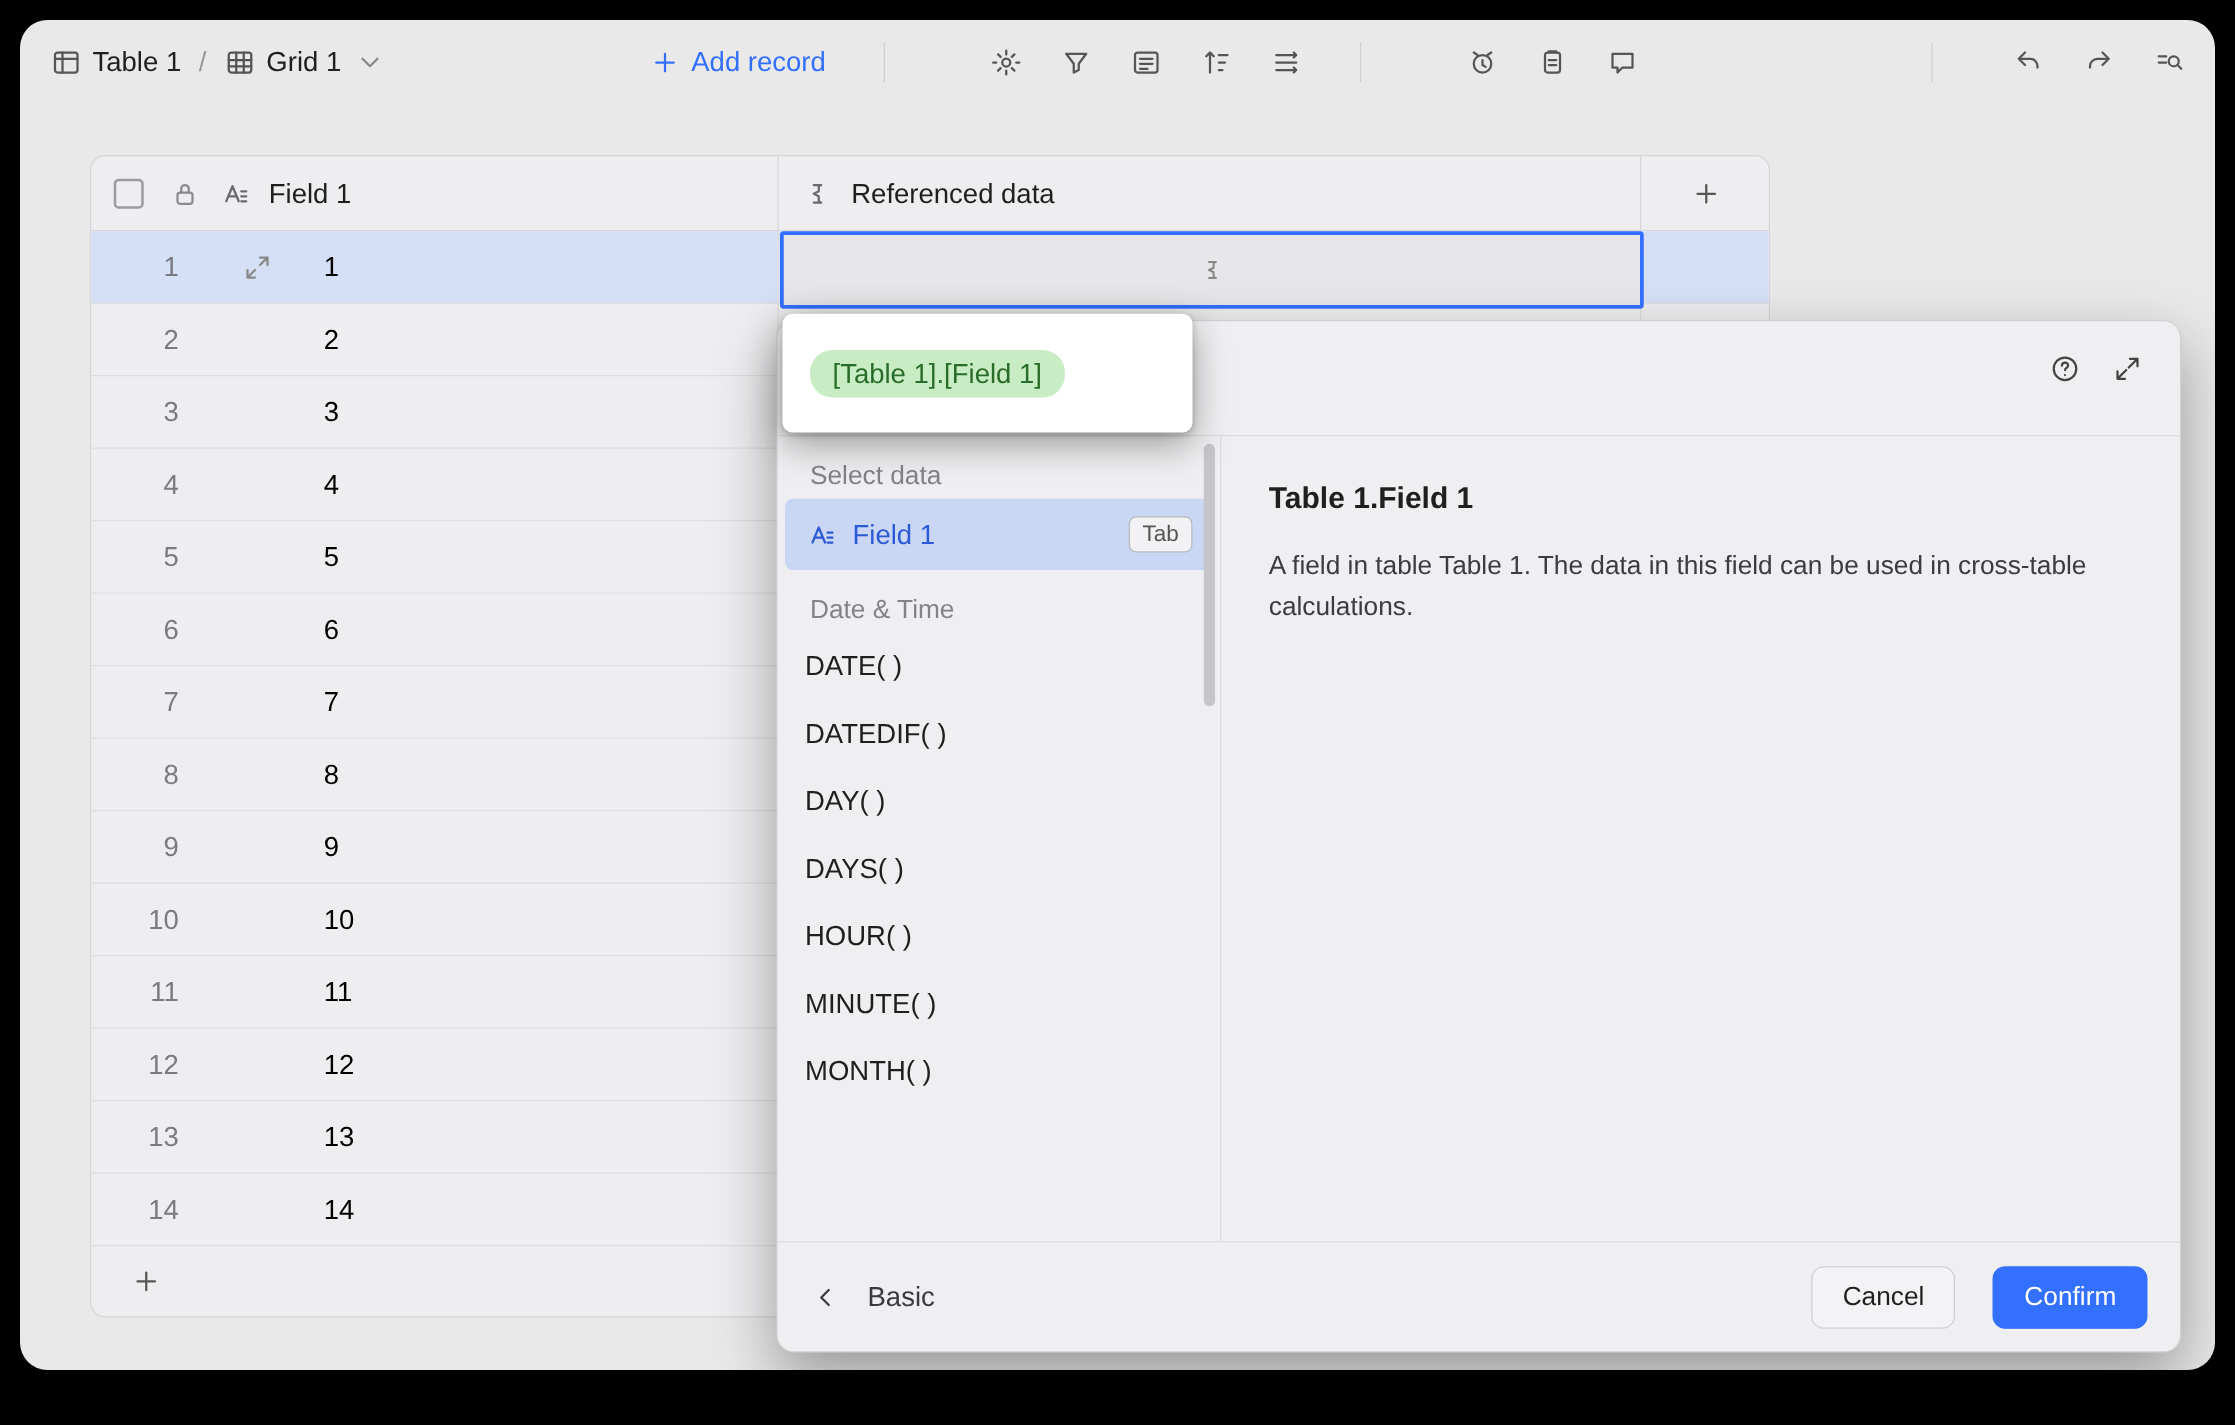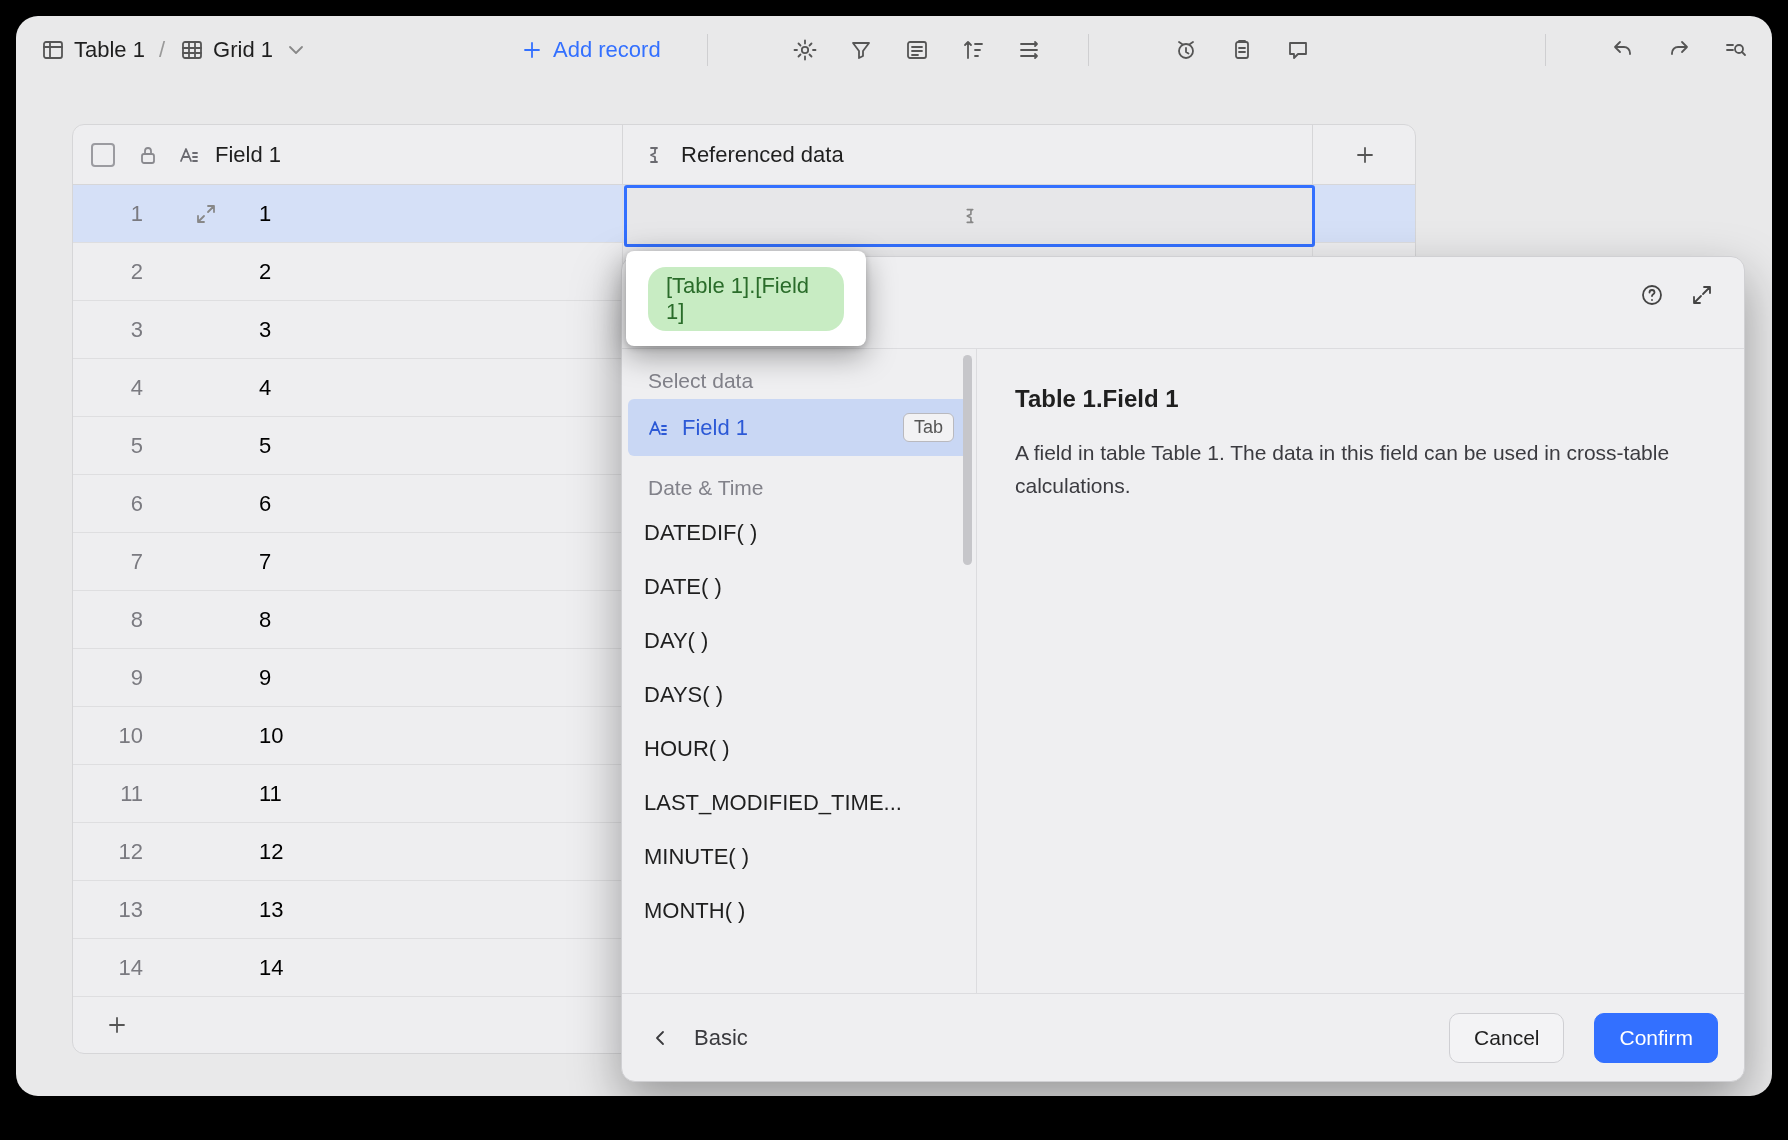--- a/index.html
+++ b/index.html
@@ -94,21 +94,21 @@
     justify-content:center;
     color:#6b6b70;
   }
   .formula-cell svg { width:22px; height:22px; stroke:#888; fill:none; stroke-width:1.8; }
 
   
   .chip-card {
     position:absolute;
     left: 610px;
     top: 235px;
-    width: 240px;
+    width: 328px;
     height: 95px;
     background:#fff;
     border-radius:8px;
     box-shadow: 0 10px 30px rgba(0,0,0,.35), 0 2px 6px rgba(0,0,0,.2);
     display:flex; align-items:center; padding:0 22px;
   }
   .chip {
     background:#c8ecc3;
     color:#2a6c2a;
     border-radius:18px;
@@ -492,26 +492,25 @@
             <span class="tb-icon field-icon">
               <svg class="ico" viewBox="0 0 24 24">
                   <path d="M5 18l5-12 5 12M7 14h6M17 10h4M17 14h4M17 18h4"></path>
                 </svg>
             </span>
             <span>Field 1</span>
             <span class="kbd">Tab</span>
           </div>
           <div class="side-section">Date &amp; Time</div>
           <div id="func-list">
+              <div class="side-item">DATE( )</div>
               <div class="side-item">DATEDIF( )</div>
-              <div class="side-item">DATE( )</div>
               <div class="side-item">DAY( )</div>
               <div class="side-item">DAYS( )</div>
               <div class="side-item">HOUR( )</div>
-              <div class="side-item">LAST_MODIFIED_TIME...</div>
               <div class="side-item">MINUTE( )</div>
               <div class="side-item">MONTH( )</div>
             </div>
         </div>
         <div class="detail">
           <h3>Table 1.Field 1</h3>
           <p>A field in table Table 1. The data in this field can be used in cross-table calculations.</p>
         </div>
       </div>
 

